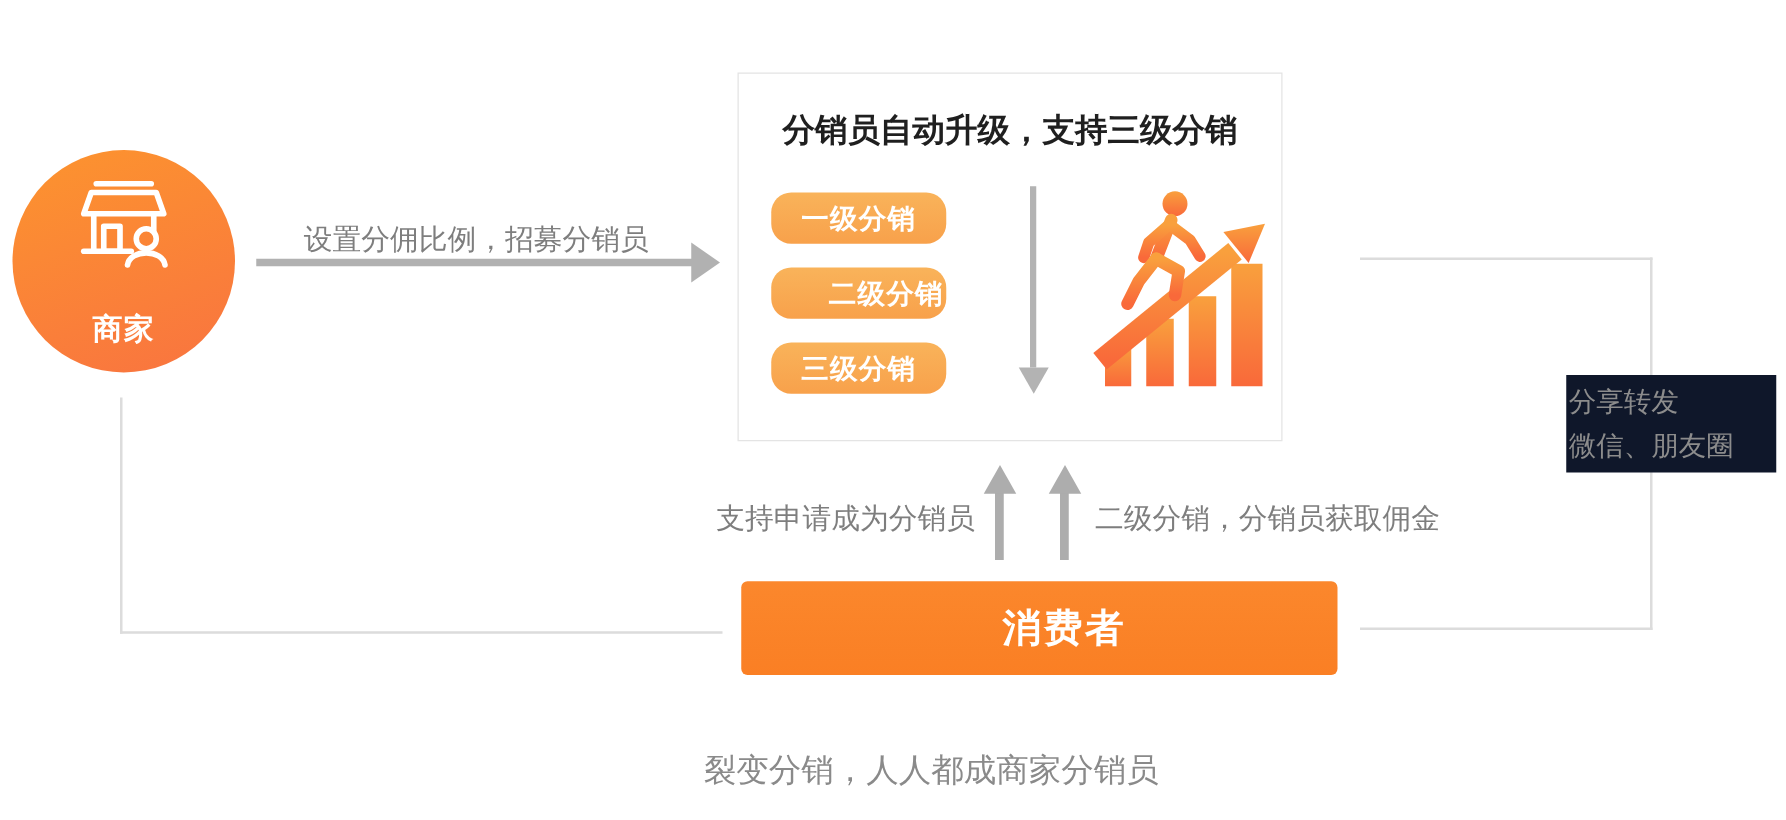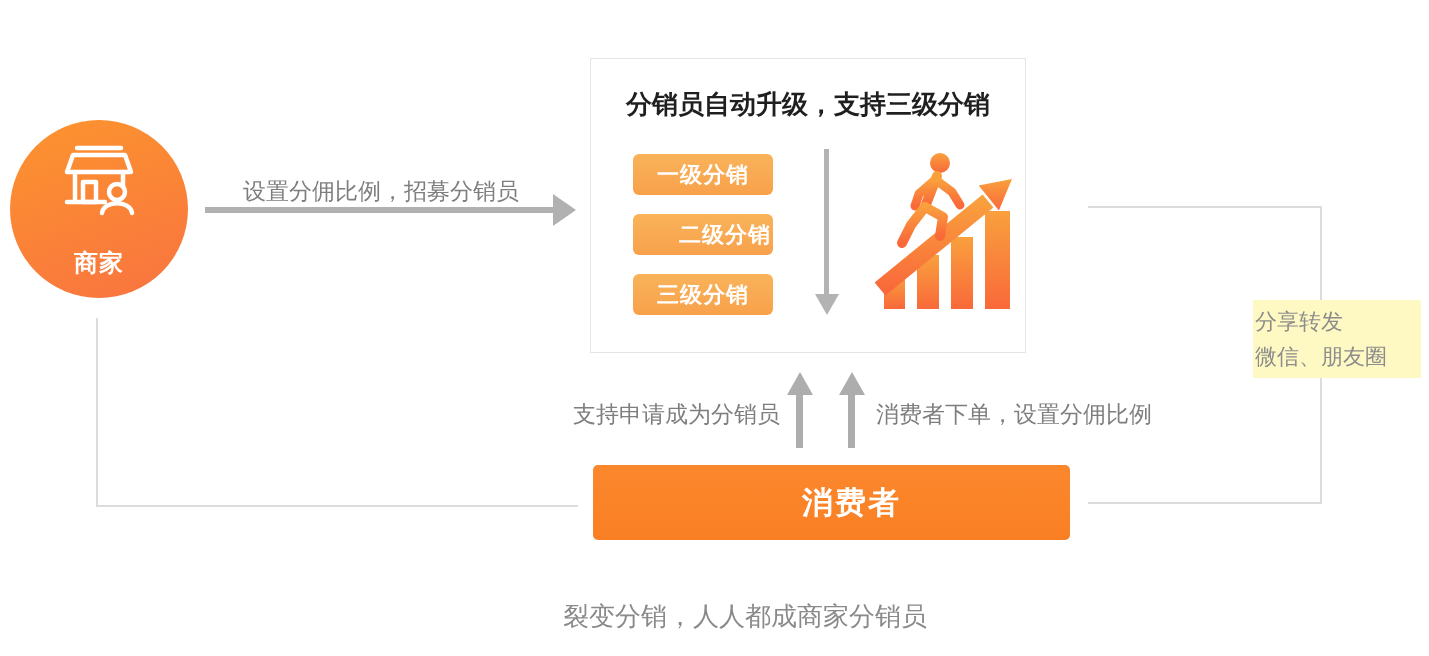--- a/index.html
+++ b/index.html
@@ -48,23 +48,23 @@
     width: 436px; height: 295px;
     background: #ffffff;
     border: 1px solid #e4e4e4;
   }
   .upgrade-title {
     position: absolute; left: 0; right: 0; top: 28px;
     text-align: center;
     color: #1f1f1f; font-size: 26px; font-weight: bold;
   }
   .level-chip {
-    position: absolute; left: 42px;
+    position: absolute; left: 26px;
     width: 140px; height: 41px;
-    border-radius: 6px;
+    border-radius: 16px;
     background: linear-gradient(180deg, #f9b35a 0%, #f8a14b 100%);
     color: #ffffff; font-size: 22px; font-weight: bold;
     display: flex; align-items: center; justify-content: center;
     letter-spacing: 1px;
   }
   .chip-1 { top: 95px; }
   .chip-2 { top: 155px; padding-left: 44px; }
   .chip-3 { top: 215px; }
   .down-arrow-shaft {
     position: absolute; left: 233px; top: 90px;
@@ -82,21 +82,21 @@
   .right-connector {
     position: absolute; left: 1088px; top: 206px;
     width: 234px; height: 298px;
     border-top: 2px solid #dcdcdc;
     border-right: 2px solid #dcdcdc;
     border-bottom: 2px solid #dcdcdc;
   }
   .share-note {
     position: absolute; left: 1253px; top: 300px;
     width: 168px;
-    background: #fef9c3;
+    background: #0f172a;
     color: #8c8c8c; font-size: 22px; line-height: 35px;
     padding: 4px 0 4px 2px;
   }
   
   .left-connector {
     position: absolute; left: 96px; top: 318px;
     width: 482px; height: 189px;
     border-left: 2px solid #dcdcdc;
     border-bottom: 2px solid #dcdcdc;
   }
@@ -209,19 +209,19 @@
     <div>微信、朋友圈</div>
   </div>
 
   <div class="left-connector"></div>
 
   <div class="apply-label">支持申请成为分销员</div>
   <div class="up-arrow-shaft up-shaft-1"></div>
   <div class="up-arrow-head up-head-1"></div>
   <div class="up-arrow-shaft up-shaft-2"></div>
   <div class="up-arrow-head up-head-2"></div>
-  <div class="order-label">消费者下单，设置分佣比例</div>
+  <div class="order-label">二级分销，分销员获取佣金</div>
 
   <div class="consumer-bar">消费者</div>
 
   <div class="caption">裂变分销，人人都成商家分销员</div>
 
 </div>
 
 </body></html>

